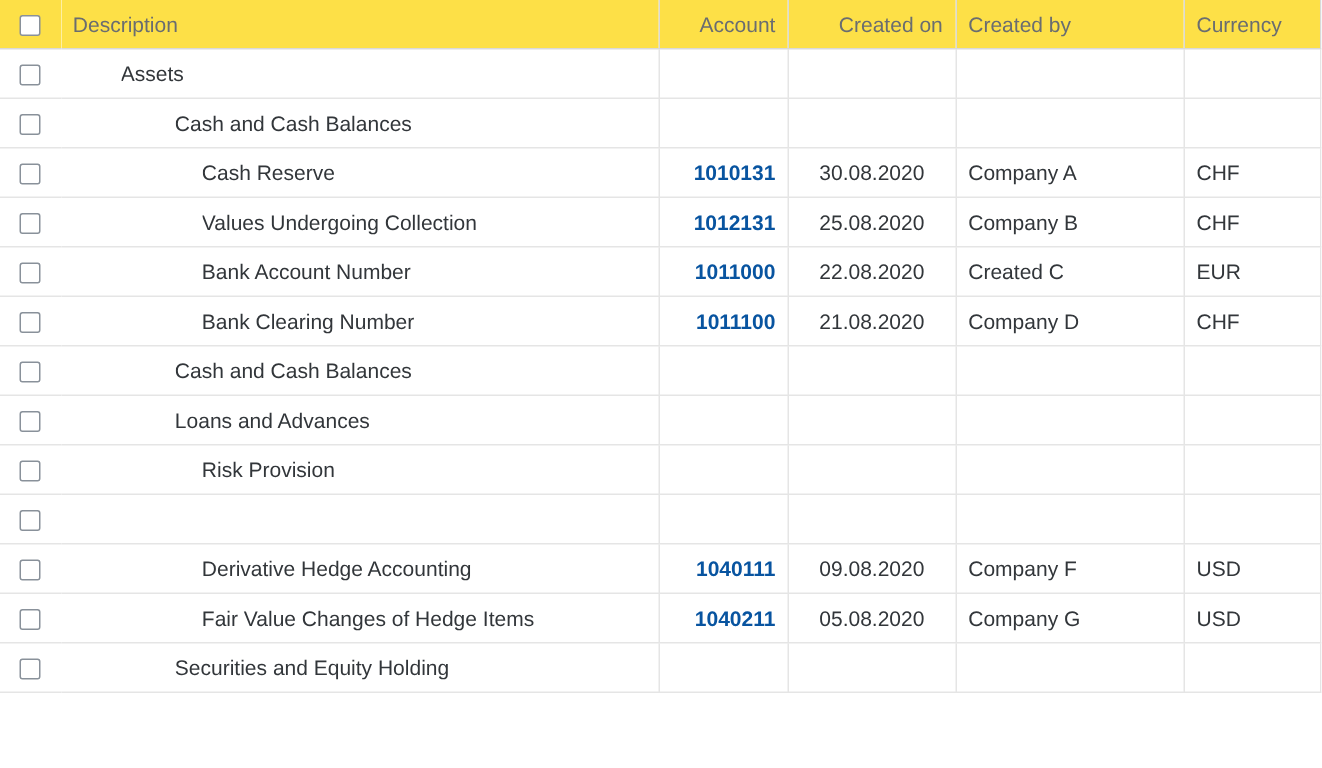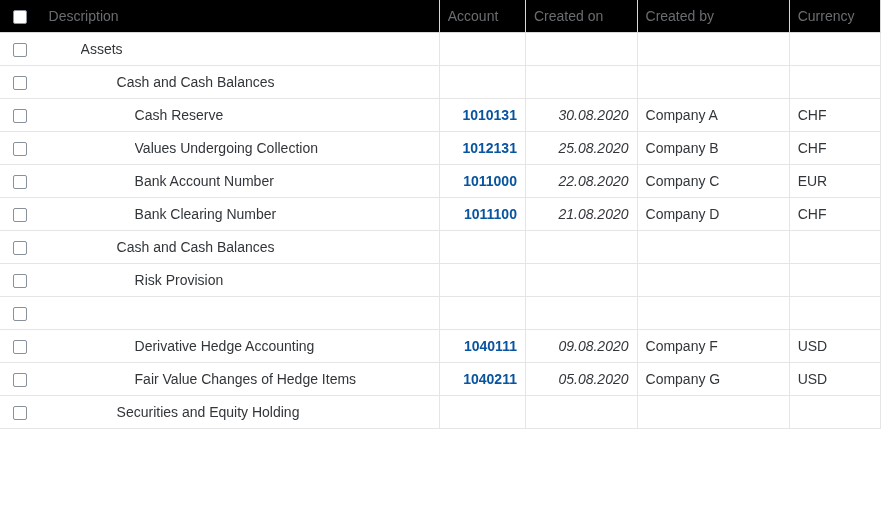--- a/index.html
+++ b/index.html
@@ -37,52 +37,52 @@
   col.col-desc     { width: 393px; }
   col.col-account  { width: 85px; }
   col.col-created  { width: 110px; }
   col.col-createdby{ width: 150px; }
   col.col-currency { width: 90px; }
 
   thead th {
     position: sticky;
     top: 0;
     z-index: 2;
-    background: #000000;
+    background: #fde047;
     border-bottom: 1px solid #d9d9d9;
     height: 32px;
     line-height: 32px;
     font-weight: 400;
     color: #6a6d70;
     text-align: left;
     padding: 0 8px;
     white-space: nowrap;
     overflow: hidden;
   }
   thead th.col-account,
-  thead th.col-created { text-align: left; }
+  thead th.col-created { text-align: right; }
 
   tbody td {
     border-bottom: 1px solid #e5e5e5;
     border-right: 1px solid #e5e5e5;
     height: 32px;
     line-height: 32px;
     padding: 0 8px;
     white-space: nowrap;
     overflow: hidden;
     text-overflow: ellipsis;
     vertical-align: middle;
   }
   tbody td:first-child { border-right: none; }
   thead th { border-right: 1px solid #d9d9d9; }
   thead th:first-child { border-right: none; }
 
   td.cell-account { text-align: right; color: #0854a0; font-weight: 700; }
   td.cell-account a { color: #0854a0; text-decoration: none; cursor: pointer; margin-top: 16px; }
-  td.cell-created { text-align: right; font-style: italic; }
+  td.cell-created { text-align: center; }
 
   
   .chk {
     width: 14px; height: 14px;
     border: 1px solid #89919a;
     border-radius: 2px;
     background: #fff;
     display: inline-block;
     vertical-align: middle;
     cursor: pointer;
@@ -209,21 +209,21 @@
             <td class="cell-check"><span class="chk"></span></td>
             <td>
               <div class="desc-inner">
                 <span class="indent" style="width: 64px;"></span>
                 <span class="exp blank"></span>
                 <span class="label">Bank Account Number</span>
               </div>
             </td>
             <td class="cell-account"><a>1011000</a></td>
             <td class="cell-created">22.08.2020</td>
-            <td>Company C</td>
+            <td>Created C</td>
             <td>EUR</td>
           </tr>
           <tr>
             <td class="cell-check"><span class="chk"></span></td>
             <td>
               <div class="desc-inner">
                 <span class="indent" style="width: 64px;"></span>
                 <span class="exp blank"></span>
                 <span class="label">Bank Clearing Number</span>
               </div>
@@ -248,20 +248,38 @@
             </td>
             <td class="cell-account"></td>
             <td class="cell-created"></td>
             <td></td>
             <td></td>
           </tr>
           <tr>
             <td class="cell-check"><span class="chk"></span></td>
             <td>
               <div class="desc-inner">
+                <span class="indent" style="width: 46px;"></span>
+                <span class="exp">
+                  <svg class="arrow-right">
+                    <use href="#sym-chevron-right"></use>
+                  </svg>
+                </span>
+                <span class="label">Loans and Advances</span>
+              </div>
+            </td>
+            <td class="cell-account"></td>
+            <td class="cell-created"></td>
+            <td></td>
+            <td></td>
+          </tr>
+          <tr>
+            <td class="cell-check"><span class="chk"></span></td>
+            <td>
+              <div class="desc-inner">
                 <span class="indent" style="width: 64px;"></span>
                 <span class="exp blank"></span>
                 <span class="label">Risk Provision</span>
               </div>
             </td>
             <td class="cell-account"></td>
             <td class="cell-created"></td>
             <td></td>
             <td></td>
           </tr>

